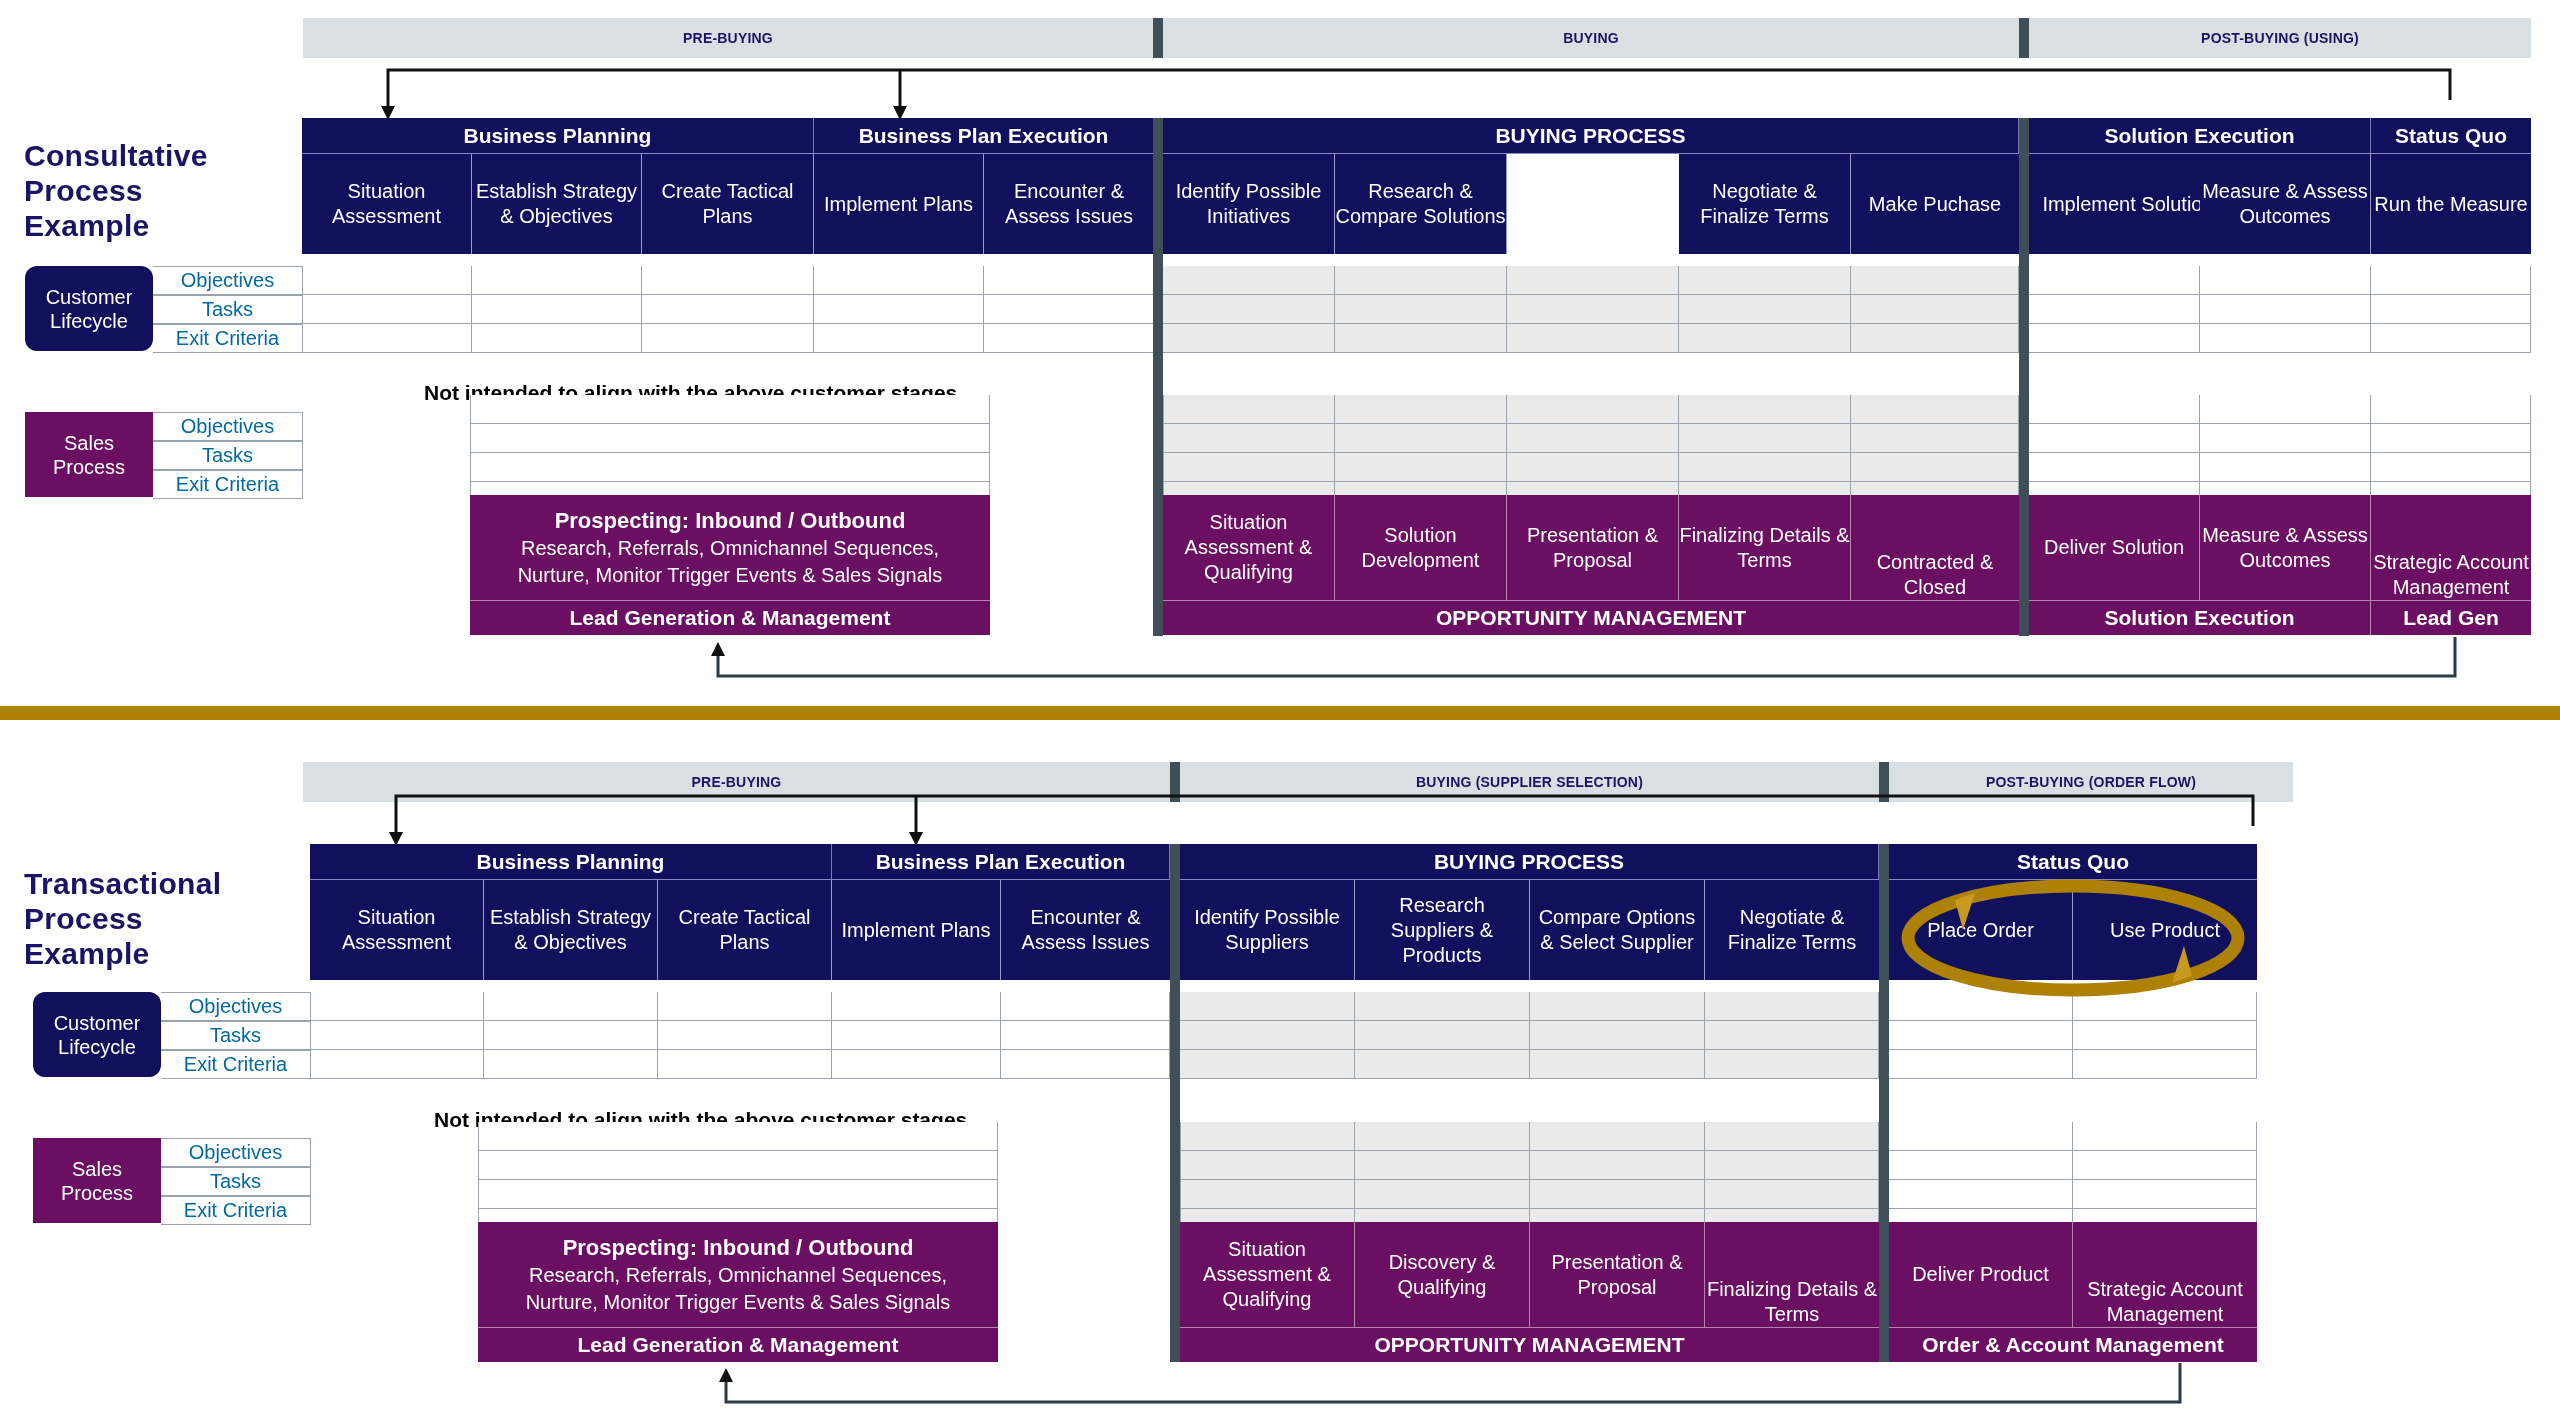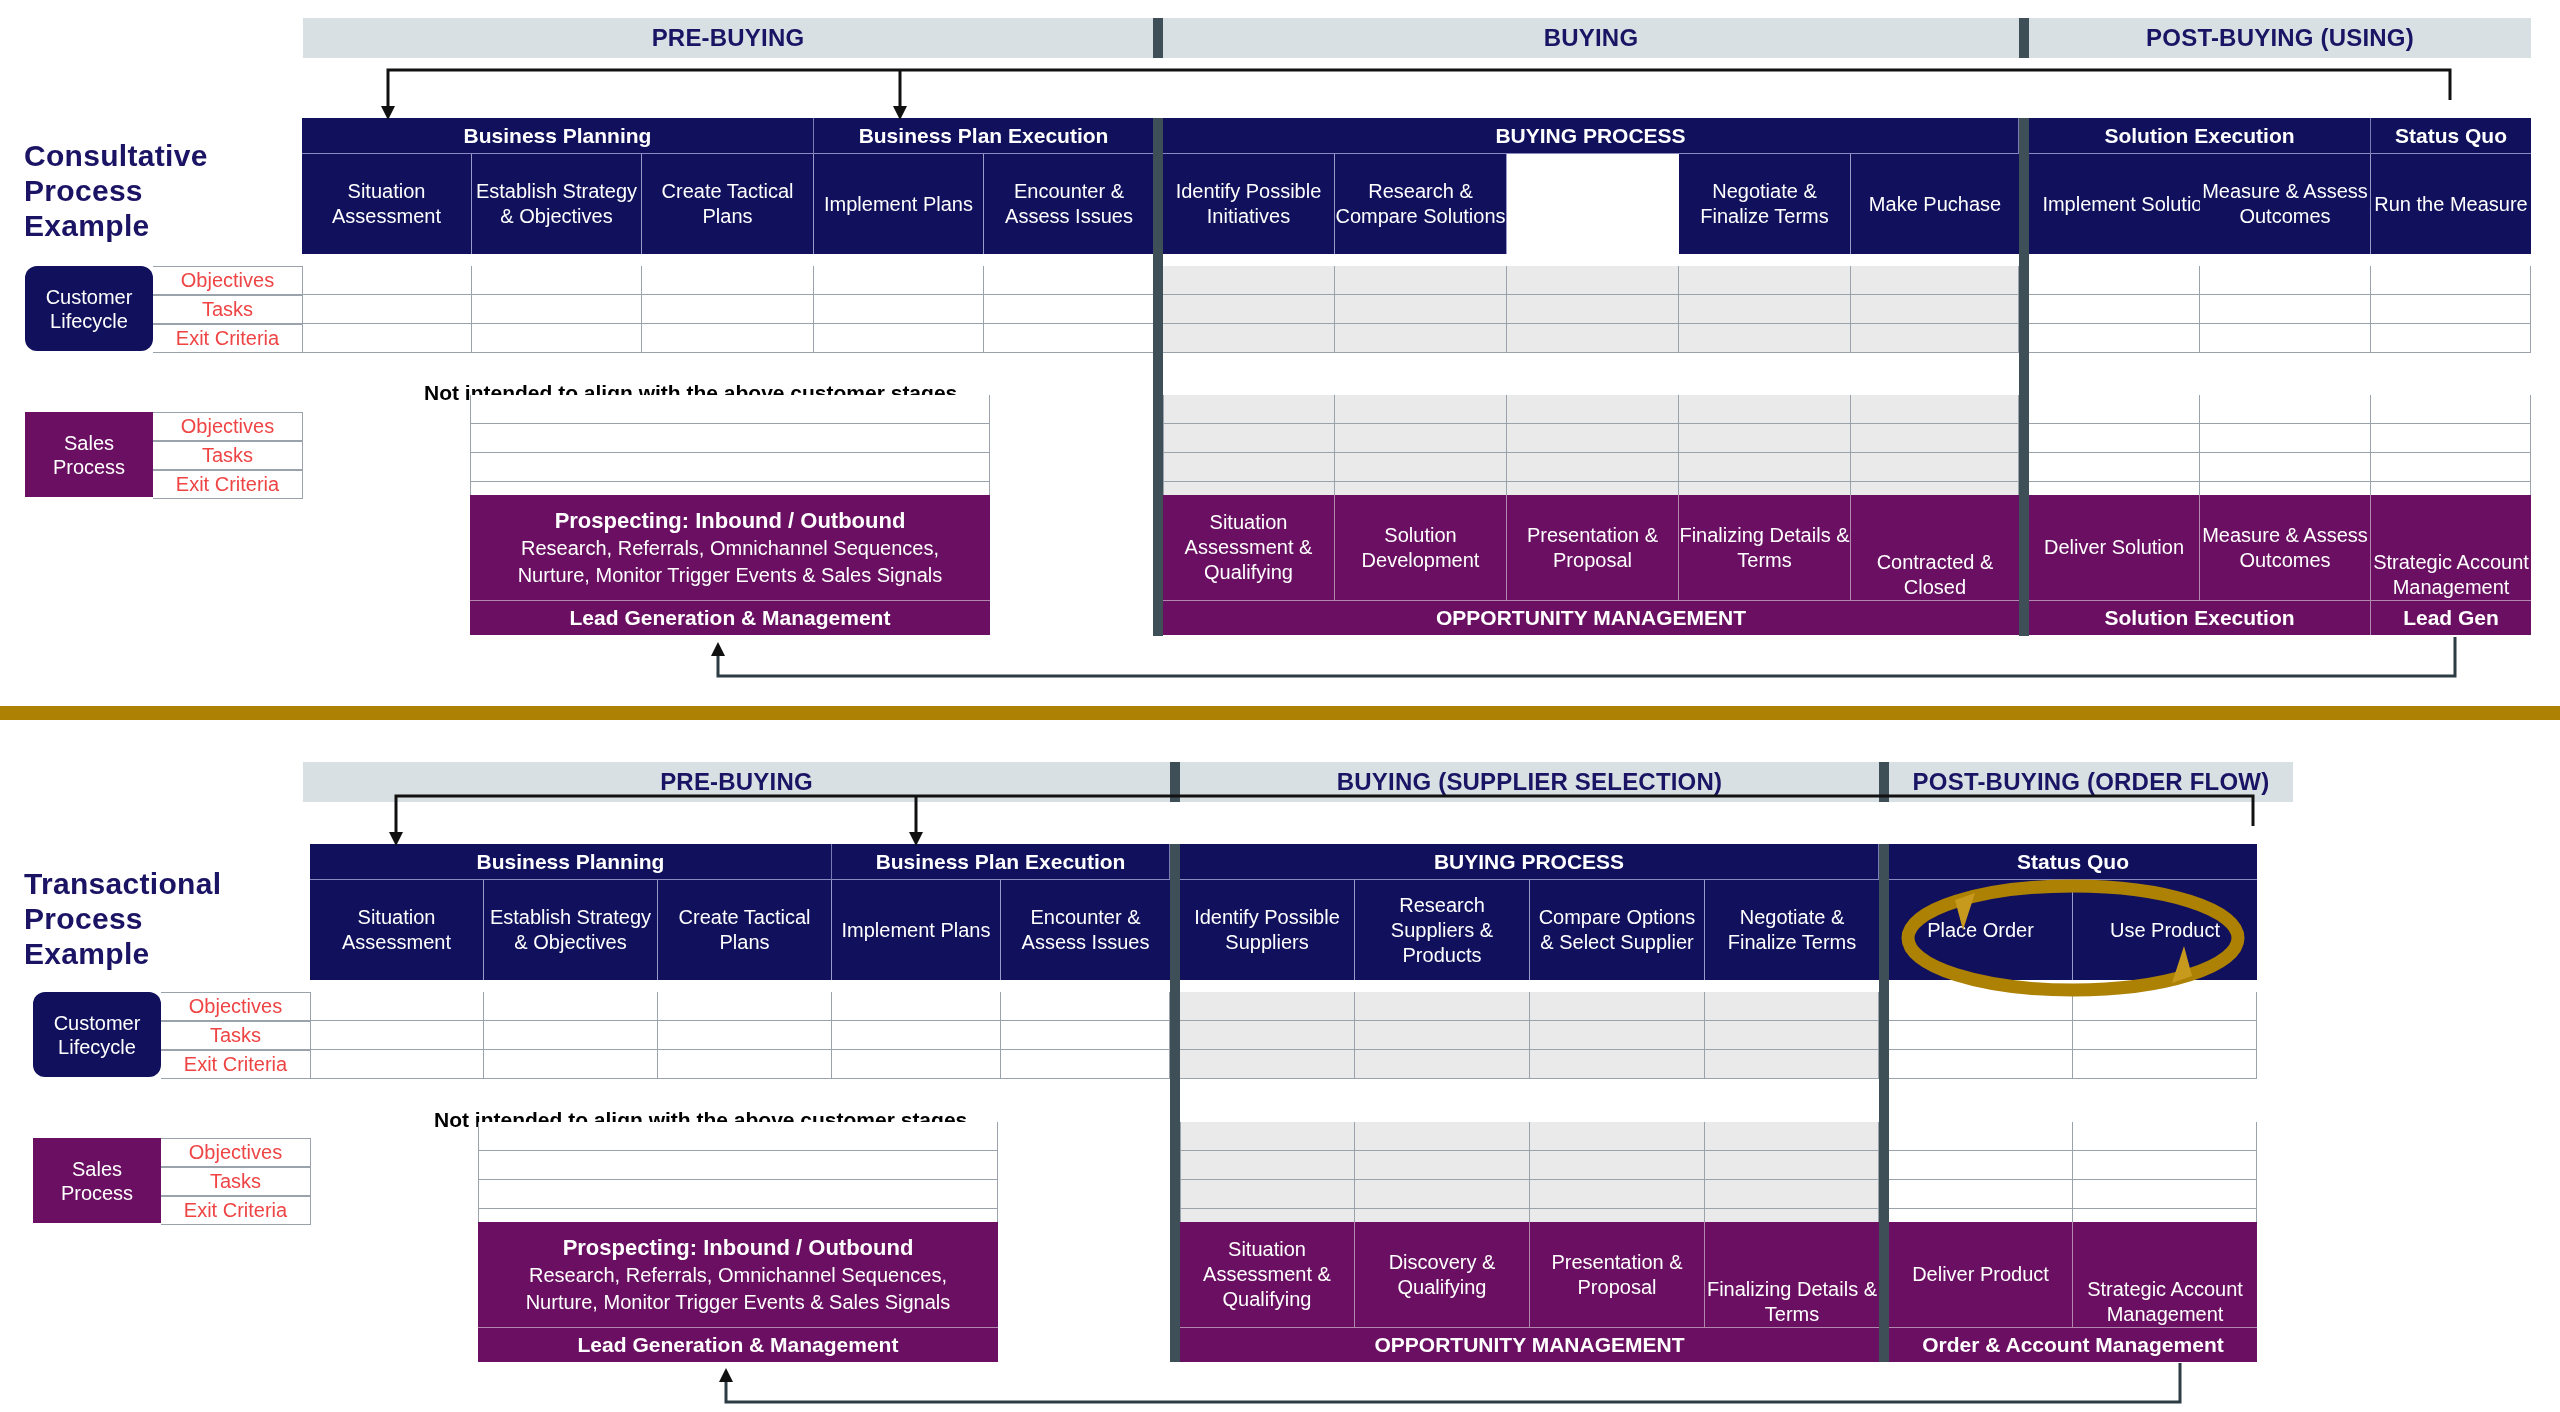--- a/index.html
+++ b/index.html
@@ -14,21 +14,21 @@
 
   
   .abs{position:absolute;box-sizing:border-box;}
   .ctr{display:flex;align-items:center;justify-content:center;text-align:center;}
 
   
   .phase-band{
     background:#d9e0e3;
     color:#1b1464;
     font-weight:bold;
-    font-size:24px;
+    font-size:14px;
     letter-spacing:.2px;
   }
   .phase-sep{
     background:#3e4f57;
   }
 
   
   .section-title{
     color:#1b1464;
     font-weight:bold;
@@ -58,21 +58,21 @@
   }
   .grid-cell.shaded{background:#eaeaea;}
 
   
   .rowlabel-box{
     color:#ffffff;font-size:20px;line-height:24px;
   }
   .rowlabel-box.navybg{background:#10105c;border-radius:12px;}
   .rowlabel-box.purplebg{background:#6a0f62;}
   .rowlabel-item{
-    background:#ffffff;color:#ef4444;font-size:20px;
+    background:#ffffff;color:#0369a1;font-size:20px;
     border:1px solid #9aa3ab;
     border-left:none;
   }
 
   
   .purple{
     background:#6a0f62;color:#ffffff;
     border-right:1px solid #b187ae;
   }
   .purple.last{border-right:none;align-items:flex-end;}

